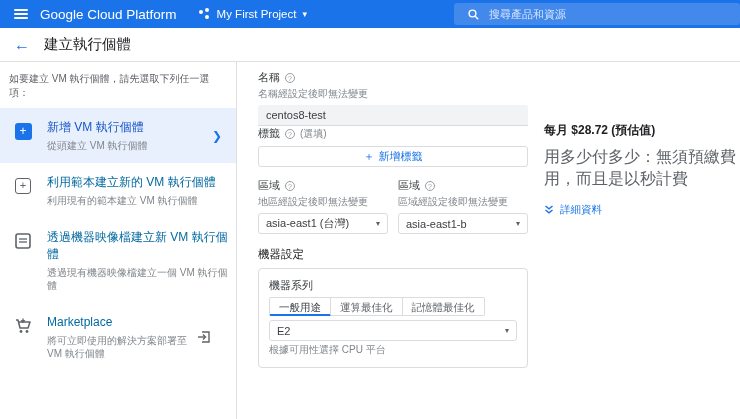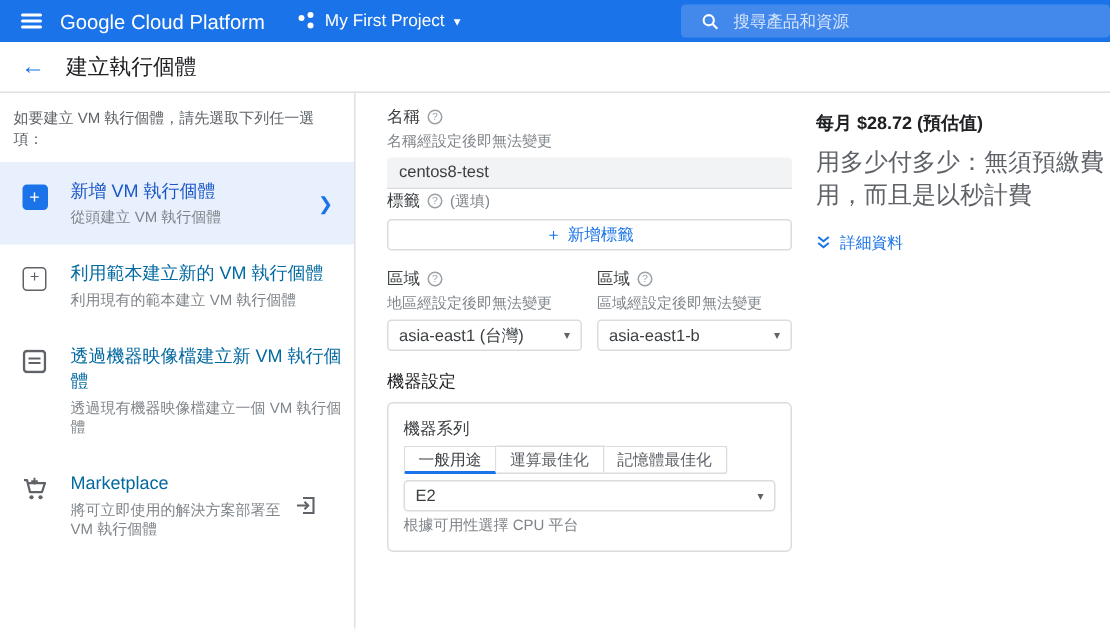--- a/index.html
+++ b/index.html
@@ -61,21 +61,21 @@
   .section-title { font-size:11.5px; color:#202124; margin-top:13px; }
   .machine-box { margin-top:6px; border:1px solid #dadce0; border-radius:4px; padding:9px 10px 10px 10px; }
   .tabs { display:flex; margin-top:4px; }
   .tab { border:1px solid #dadce0; border-left-width:0; padding:0 9px; height:19px; line-height:18px; font-size:10.5px; color:#5f6368; cursor:pointer; background:#fff; white-space:nowrap; }
   .tab:first-child { border-left-width:1px; border-radius:2px 0 0 2px; }
   .tab:last-child { border-radius:0 2px 2px 0; }
   .tab.active { color:#3c4043; border-bottom:2px solid #1a73e8; }
   .mt8 { margin-top:9px; } .mt4 { margin-top:4px; }
 
   
-  .pricing { width:196px; margin-left:16px; padding-top:4px; }
+  .pricing { width:196px; margin-left:16px; padding-top:4px;margin-top:48px; }
   .price-title { font-size:12px; color:#202124; font-weight:bold; }
   .price-hour { font-size:10px; color:#5f6368; margin-top:12px; }
   .price-note { font-size:16px; color:#5f6368; margin-top:7px; line-height:1.4; }
   .details-link { display:flex; align-items:center; gap:6px; color:#1a73e8; font-size:10.5px; margin-top:12px; cursor:pointer; }
 </style>
 </head>
 <body>
 
 <div class="page">
 

